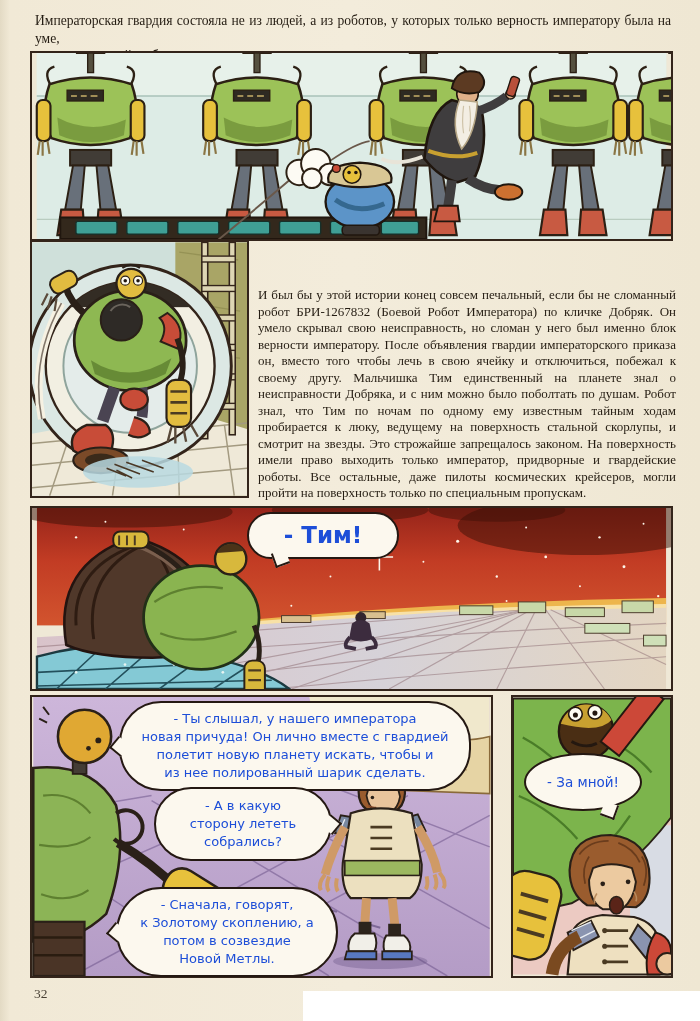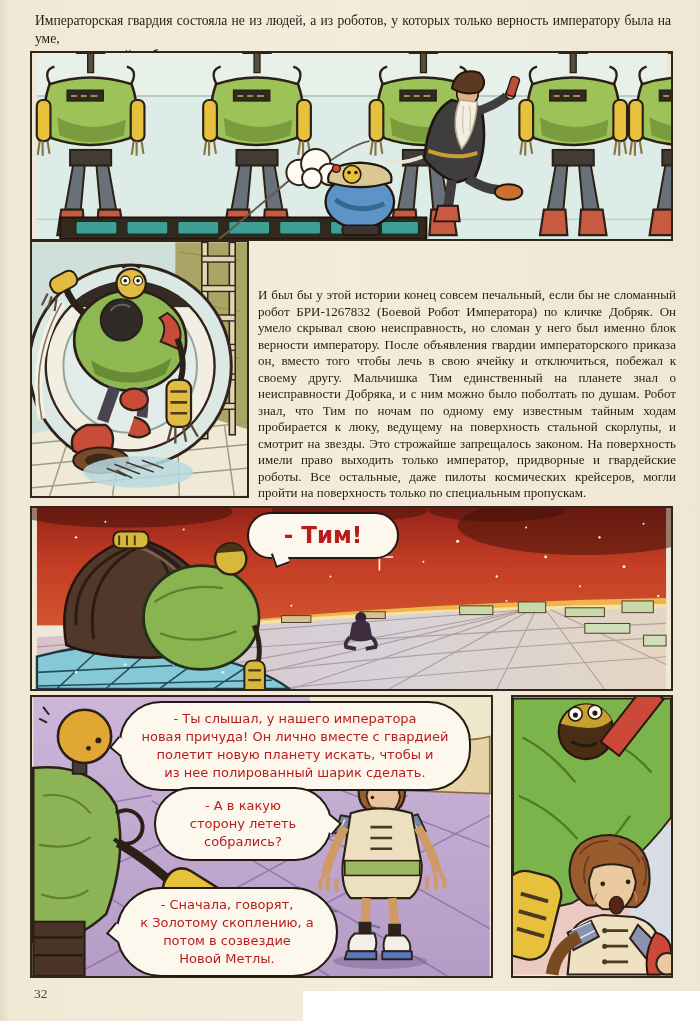--- a/index.html
+++ b/index.html
@@ -9,21 +9,21 @@
   .narration .l1{display:block;text-align:justify;text-align-last:justify;}
   .narration .l2{display:block;}
   .panel{position:absolute;border:2.4px solid #33241a;box-sizing:border-box;overflow:hidden;background:#efe8d6;}
   .panel svg{display:block;width:100%;height:100%;}
   #panel-guard{left:30px;top:51px;width:643px;height:190px;}
   #panel-hatch{left:30px;top:240px;width:219px;height:258px;}
   #panel-space{left:30px;top:506px;width:643px;height:185px;}
   #panel-talk{left:30px;top:695px;width:463px;height:283px;}
   #panel-call{left:511px;top:695px;width:162px;height:283px;}
   .storytext{position:absolute;left:258px;top:271px;width:418px;font-size:13px;line-height:1.27;text-align:justify;color:#241c12;margin-top:16px;}
-  .bubble{position:absolute;background:#fcf8ee;border:2.4px solid #241812;color:#b91c1c;
+  .bubble{position:absolute;background:#fcf8ee;border:2.4px solid #241812;color:#1d4ed8;
     font-family:"DejaVu Sans",sans-serif;font-size:13px;line-height:1.38;text-align:center;
     white-space:pre-line;display:flex;align-items:center;justify-content:center;
     padding:6px 10px;box-sizing:border-box;z-index:5;}
   .bubble::after{content:"";position:absolute;width:13px;height:13px;background:#fcf8ee;
     border:2.4px solid #241812;border-top:none;border-right:none;}
   .tail-l::after{left:-9px;top:42%;transform:rotate(40deg);}
   .tail-r::after{right:-9px;top:40%;transform:rotate(220deg);}
   .tail-bl::after{left:16%;bottom:-9px;transform:rotate(-20deg);}
   .tail-br::after{right:20%;bottom:-9px;transform:rotate(-70deg);}
   #bubble-tim{left:247px;top:512px;width:152px;height:47px;border-radius:26px;
@@ -442,17 +442,18 @@
 новая причуда! Он лично вместе с гвардией
 полетит новую планету искать, чтобы и
 из нее полированный шарик сделать.</div>
   <div class="bubble tail-r" id="bubble-b2">- А в какую
 сторону лететь
 собрались?</div>
   <div class="bubble tail-l" id="bubble-b3">- Сначала, говорят,
 к Золотому скоплению, а
 потом в созвездие
 Новой Метлы.</div>
+  <div class="bubble tail-br" id="bubble-follow">- За мной!</div>
 
   <div class="pagenum">32</div>
   <div class="white-corner"></div>
 
 </div>
 
 </body></html>

